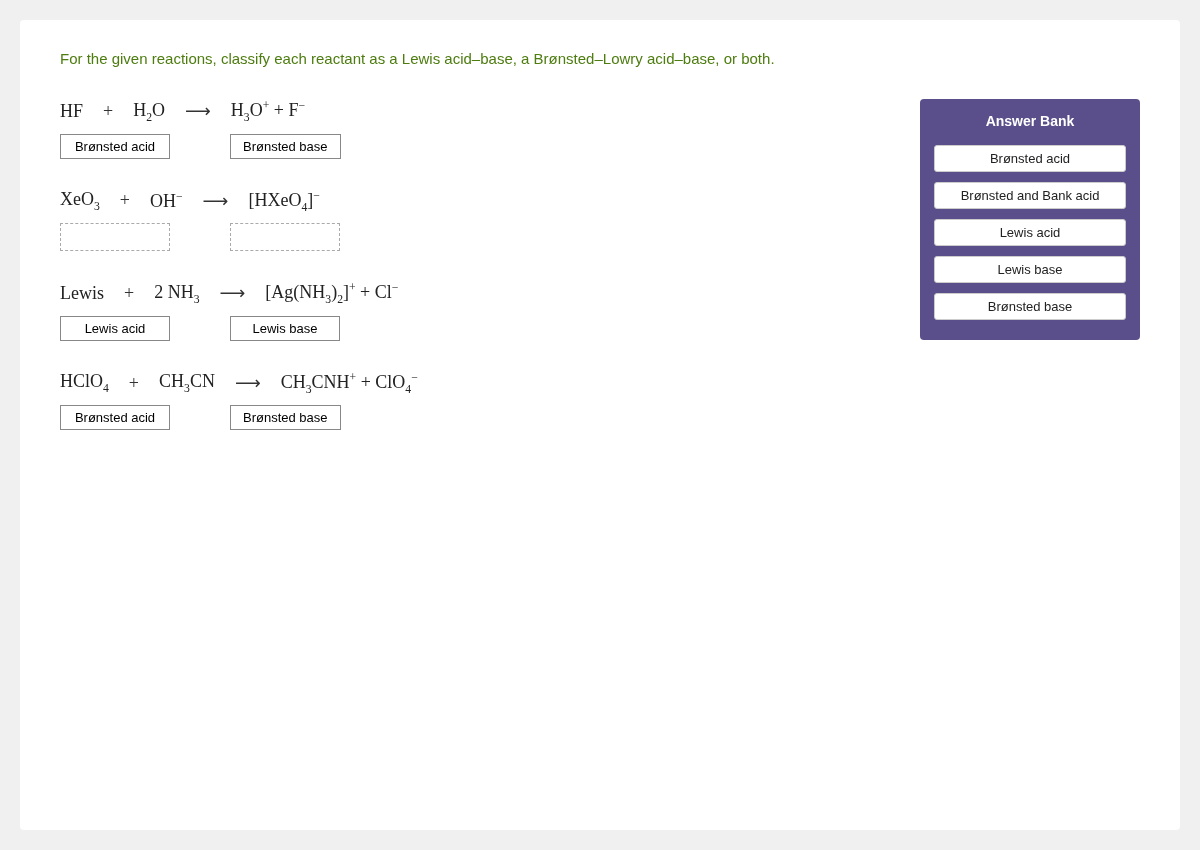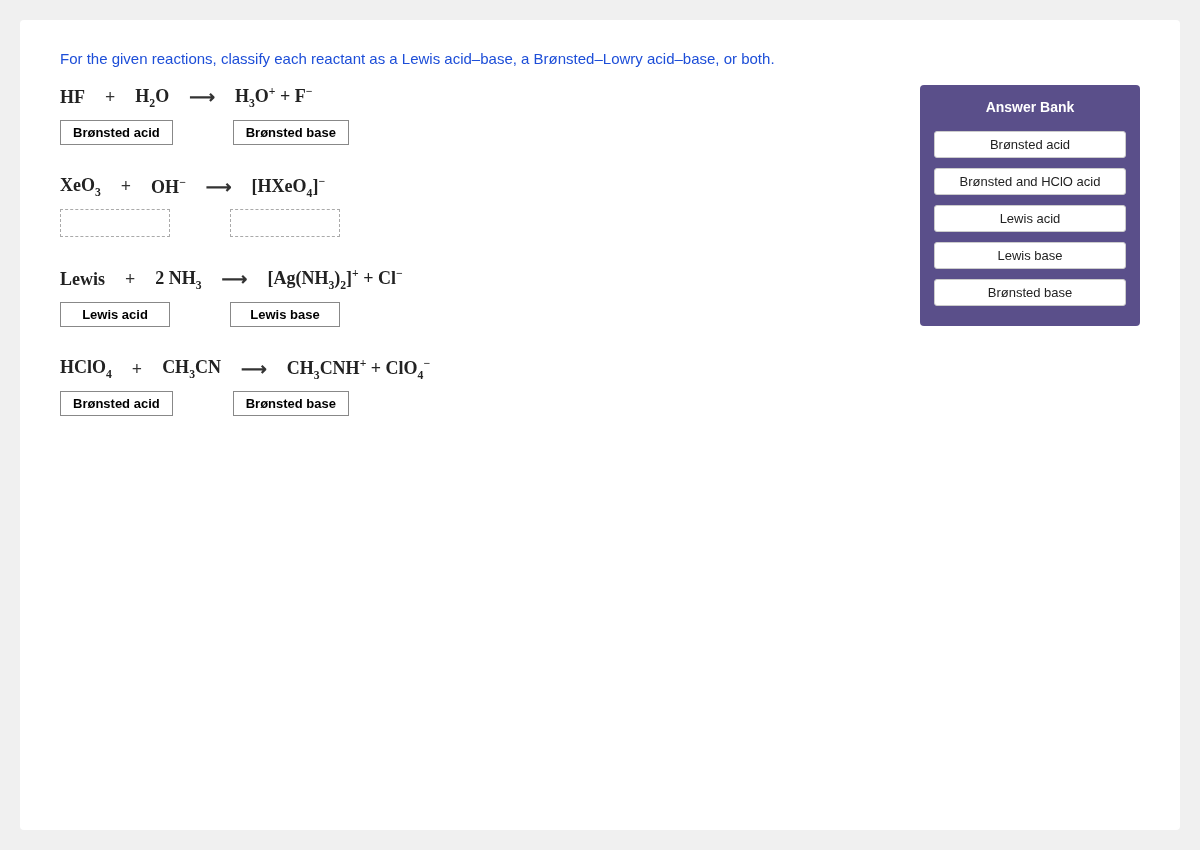--- a/index.html
+++ b/index.html
@@ -18,37 +18,36 @@
       background: #ffffff;
       width: 1160px;
       min-height: 810px;
       border-radius: 4px;
       padding: 30px 40px;
       position: relative;
     }
 
     .instructions {
       font-size: 15px;
-      color: #1d4ed8;
-      margin-bottom: 18px;
+      color: #4d7c0f;
+      margin-bottom: 32px;
       font-family: Arial, sans-serif;
     }
 
     .main-content {
       display: flex;
       gap: 20px;
     }
 
     .reactions-area {
       flex: 1;
     }
 
     .reaction-block {
       margin-bottom: 30px;
-      font-weight: bold;
     }
 
     .reaction-equation {
       display: flex;
       align-items: center;
       gap: 20px;
       margin-bottom: 10px;
       font-size: 18px;
     }
 
@@ -200,20 +199,20 @@
           <span style="width:20px;display:inline-block;"></span>
           <div class="label-box">Brønsted base</div>
         </div>
       </div>
 
     </div>
 
     <div class="answer-bank">
       <div class="answer-bank-title">Answer Bank</div>
       <div class="answer-bank-item">Brønsted acid</div>
-      <div class="answer-bank-item">Brønsted and HClO acid</div>
+      <div class="answer-bank-item">Brønsted and Bank acid</div>
       <div class="answer-bank-item">Lewis acid</div>
       <div class="answer-bank-item">Lewis base</div>
       <div class="answer-bank-item">Brønsted base</div>
     </div>
 
   </div>
 </div>
 
 </body></html>

